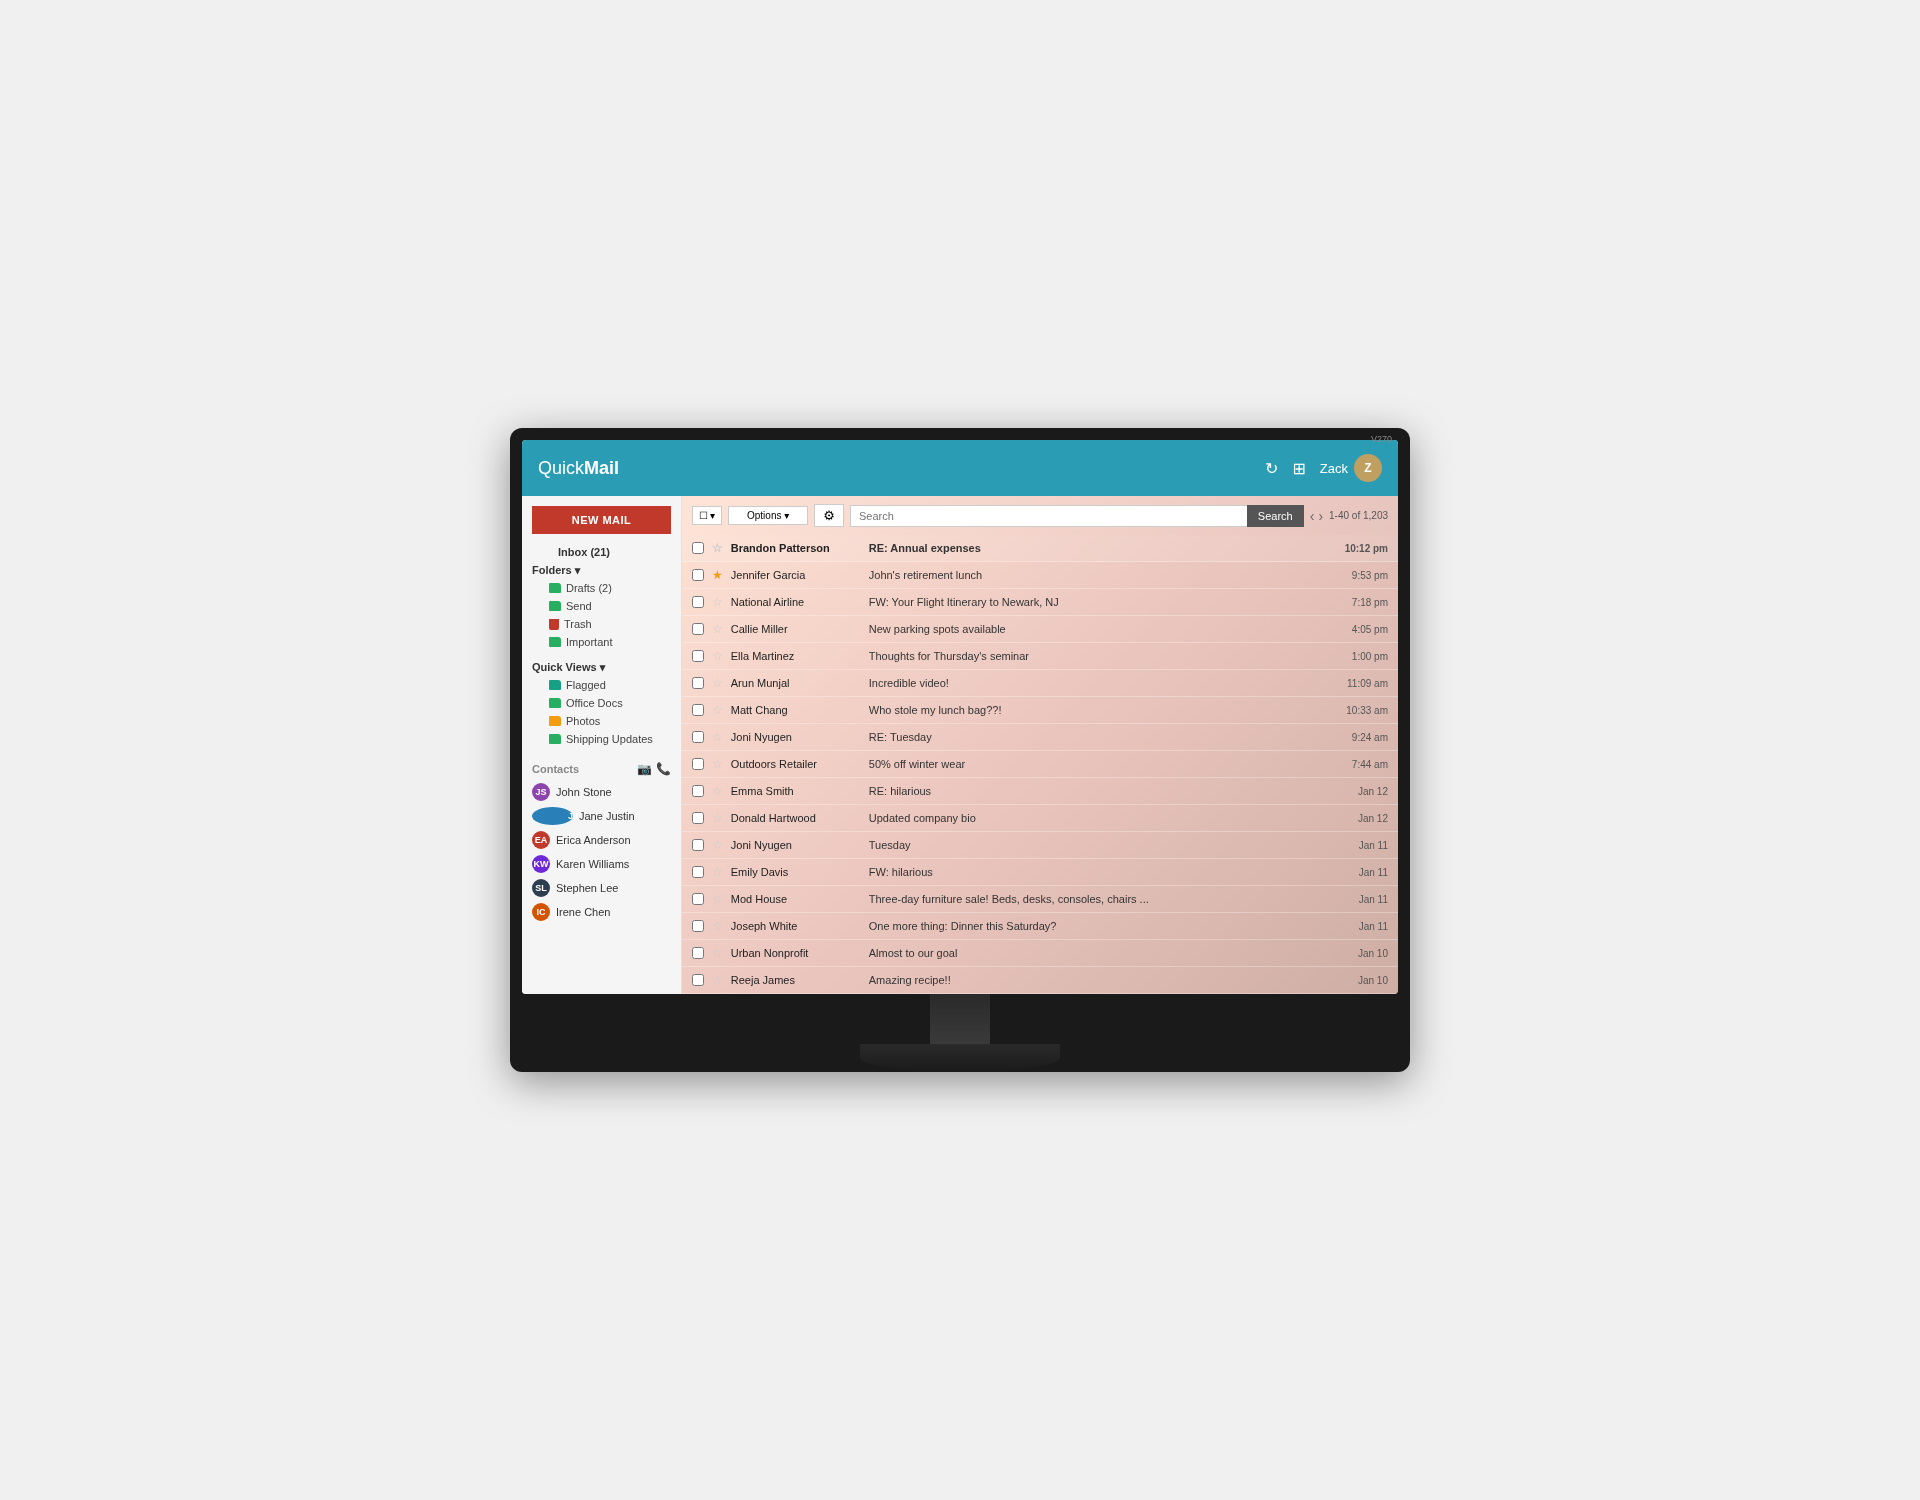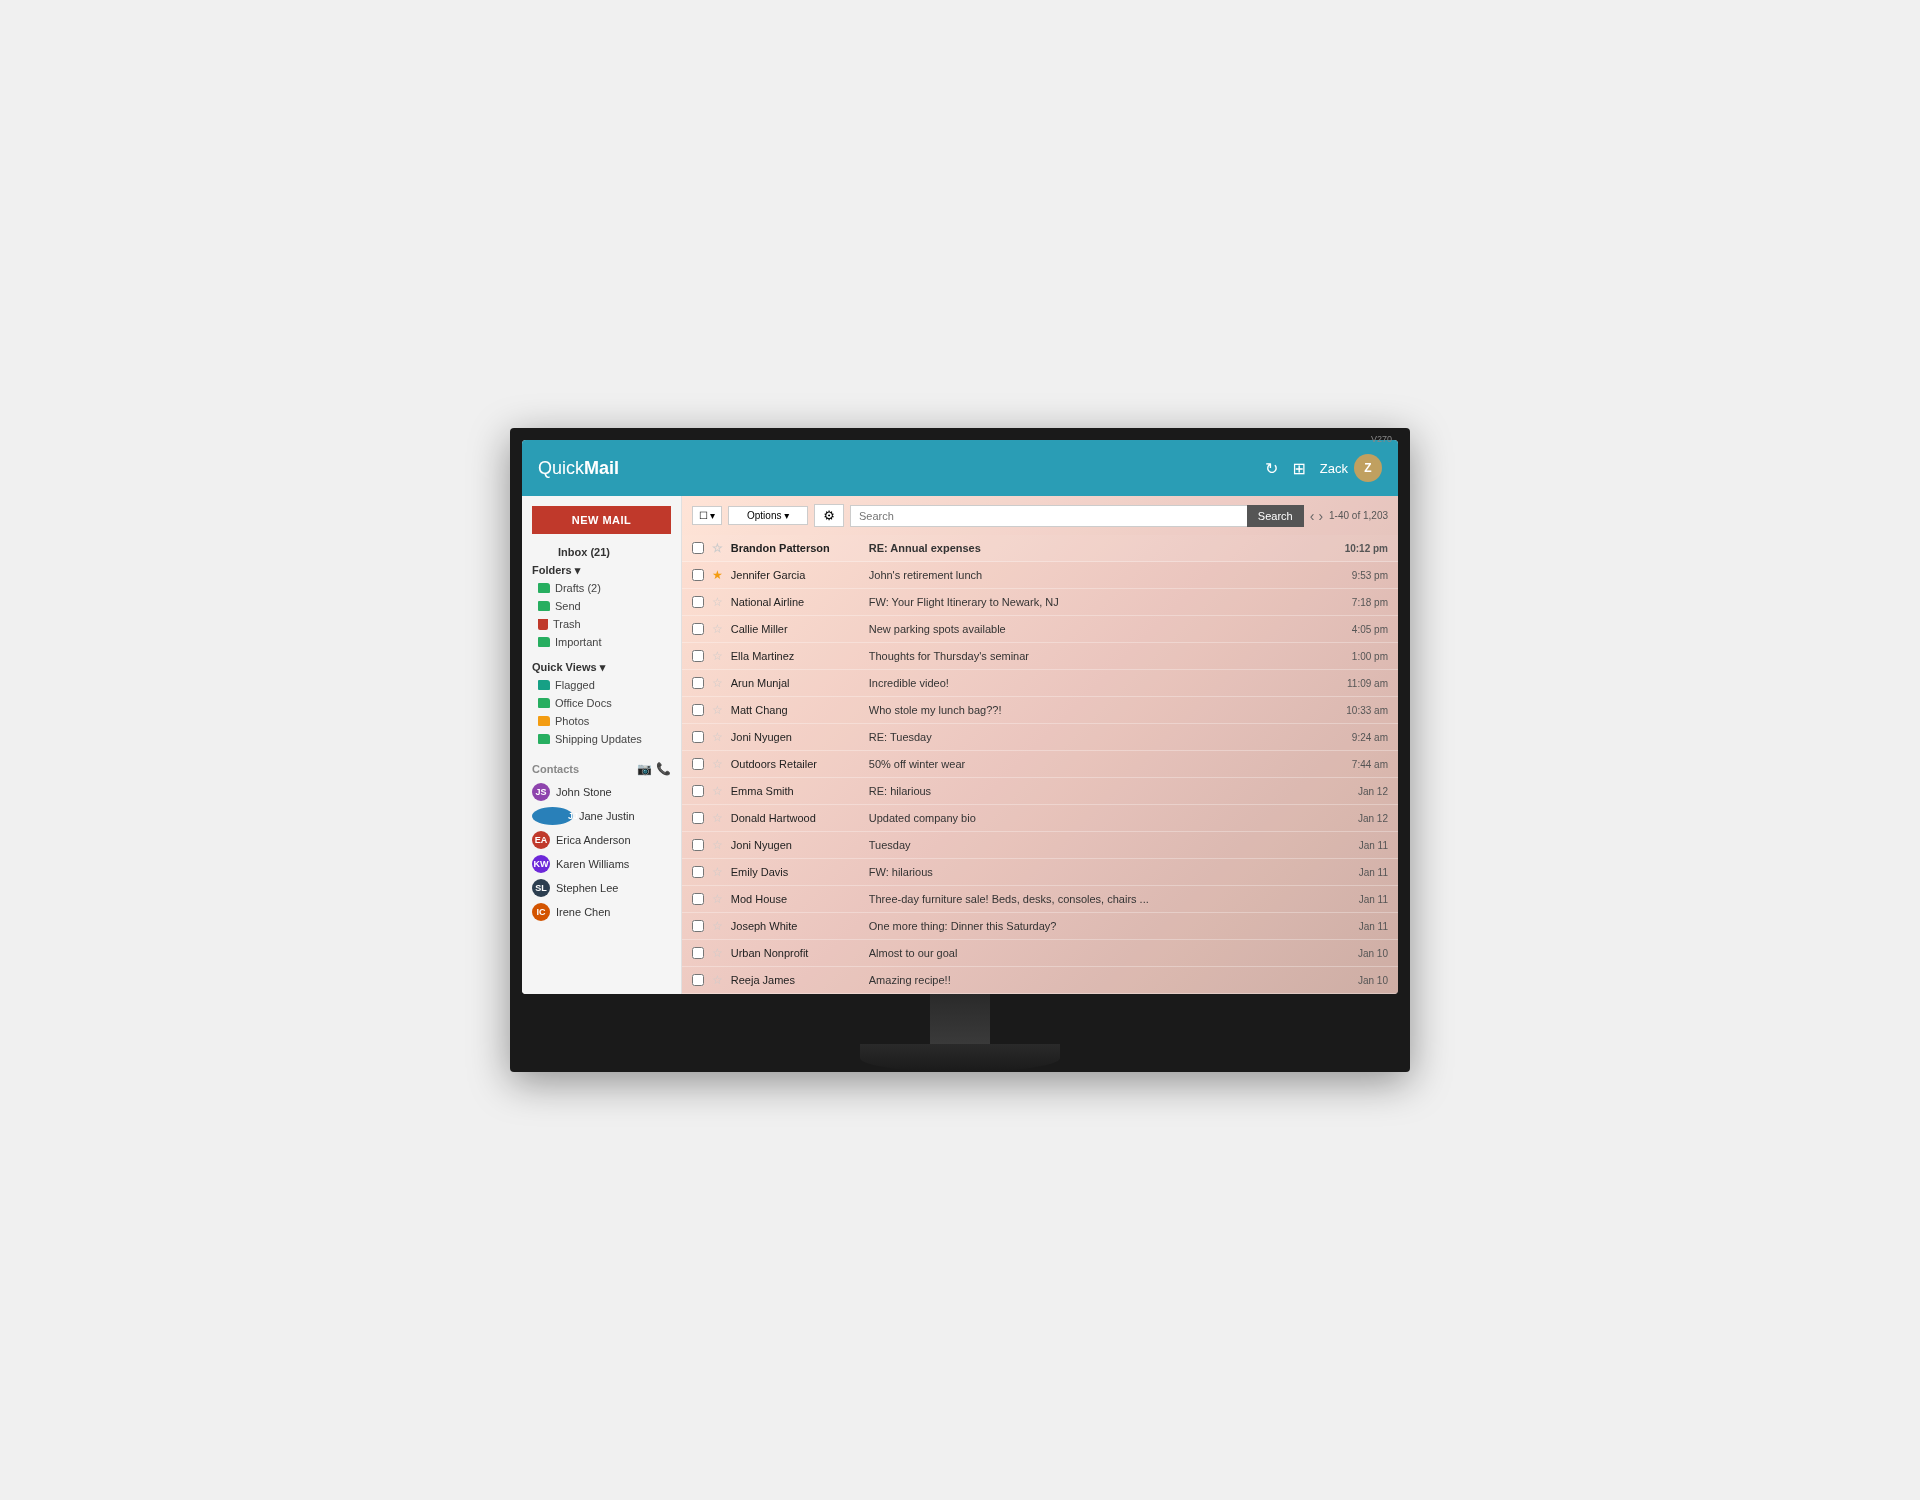--- a/index.html
+++ b/index.html
@@ -8,21 +8,21 @@
       display: flex;
       justify-content: center;
       align-items: center;
       min-height: 100vh;
       font-family: Arial, sans-serif;
     }
 
     .monitor-outer {
       width: 900px;
       background: #1a1a1a;
-      border-radius: 4px;
+      border-radius: 12px;
       padding: 12px 12px 0 12px;
       box-shadow: 0 10px 40px rgba(0,0,0,0.4);
       position: relative;
     }
 
     .monitor-label {
       position: absolute;
       top: 6px;
       right: 18px;
       color: #888;
@@ -157,20 +157,21 @@
     }
 
     .sidebar-item {
       display: flex;
       align-items: center;
       padding: 3px 10px 3px 16px;
       font-size: 11px;
       color: #444;
       cursor: pointer;
       gap: 5px;
+      margin-left: 11px;
     }
 
     .folder-icon {
       width: 12px;
       height: 10px;
       display: inline-block;
       border-radius: 1px 3px 1px 1px;
     }
 
     .folder-green { background: #27ae60; }

